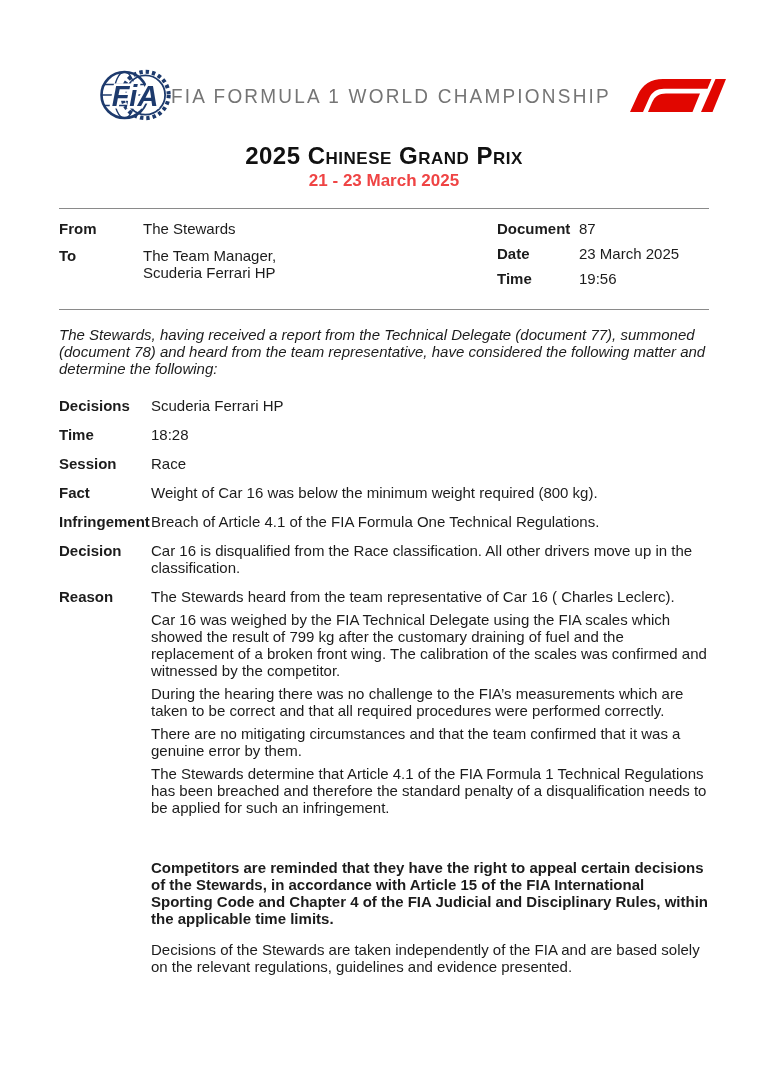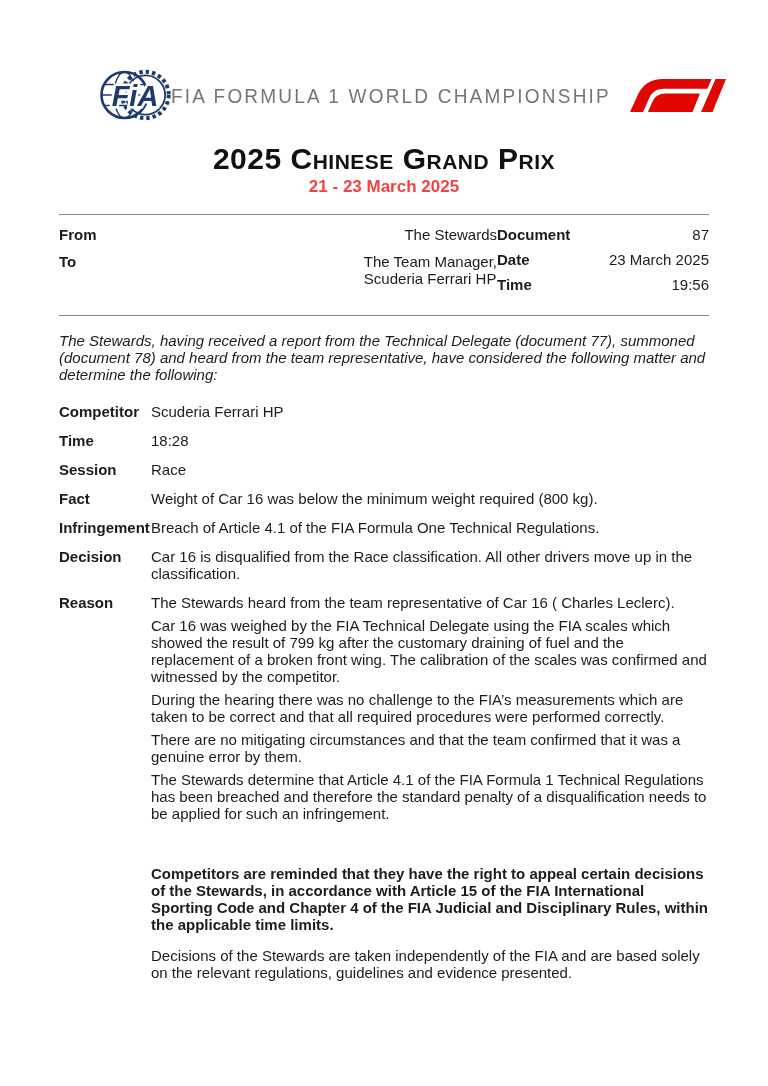--- a/index.html
+++ b/index.html
@@ -28,21 +28,21 @@
     letter-spacing: 2.2px;
     color: #757575;
     font-weight: 400;
     transform: scaleY(1.05);
     white-space: nowrap;
   }
   .f1-logo-wrap { flex: 0 0 auto; margin-left: 18px; }
 
   .title-block { text-align: center; margin-top: 10px; }
   .event-title {
-    font-size: 30px;
+    font-size: 24px;
     font-weight: bold;
     font-variant: small-caps;
     letter-spacing: 0.5px;
     color: #111;
   }
   .event-dates {
     font-size: 17px;
     font-weight: bold;
     margin-top: 1px;
     color: #ef4444;
@@ -53,21 +53,21 @@
     margin: 17px 59px 0 59px;
     border-top: 1px solid #8a8a8a;
     border-bottom: 1px solid #8a8a8a;
     padding: 11px 0 14px 0;
     display: flex;
     font-size: 15px;
     line-height: 17px;
   }
   .meta-left { flex: 1 1 auto; }
   .meta-right { flex: 0 0 212px; }
-  .meta-row { display: flex; margin-bottom: 10px; justify-content: space-between; }
+  .meta-row { display: flex; margin-bottom: 10px; }
   .meta-row:last-child { margin-bottom: 0; }
   .meta-label { font-weight: bold; flex-shrink: 0; }
   .meta-left .meta-label { width: 84px; }
   .meta-right .meta-label { width: 82px; }
   .meta-right .meta-row { margin-bottom: 8px; }
 
   
   .intro {
     margin: 16px 59px 0 59px;
     font-size: 15px;
@@ -145,21 +145,21 @@
         <div class="meta-label">Time</div>
         <div class="meta-value">19:56</div>
       </div>
     </div>
   </div>
 
   <p class="intro">The Stewards, having received a report from the Technical Delegate (document 77), summoned (document 78) and heard from the team representative, have considered the following matter and determine the following:</p>
 
   <div class="fields">
     <div class="field-row">
-      <div class="field-label">Competitor</div>
+      <div class="field-label">Decisions</div>
       <div class="field-value">Scuderia Ferrari HP</div>
     </div>
     <div class="field-row">
       <div class="field-label">Time</div>
       <div class="field-value">18:28</div>
     </div>
     <div class="field-row">
       <div class="field-label">Session</div>
       <div class="field-value">Race</div>
     </div>

